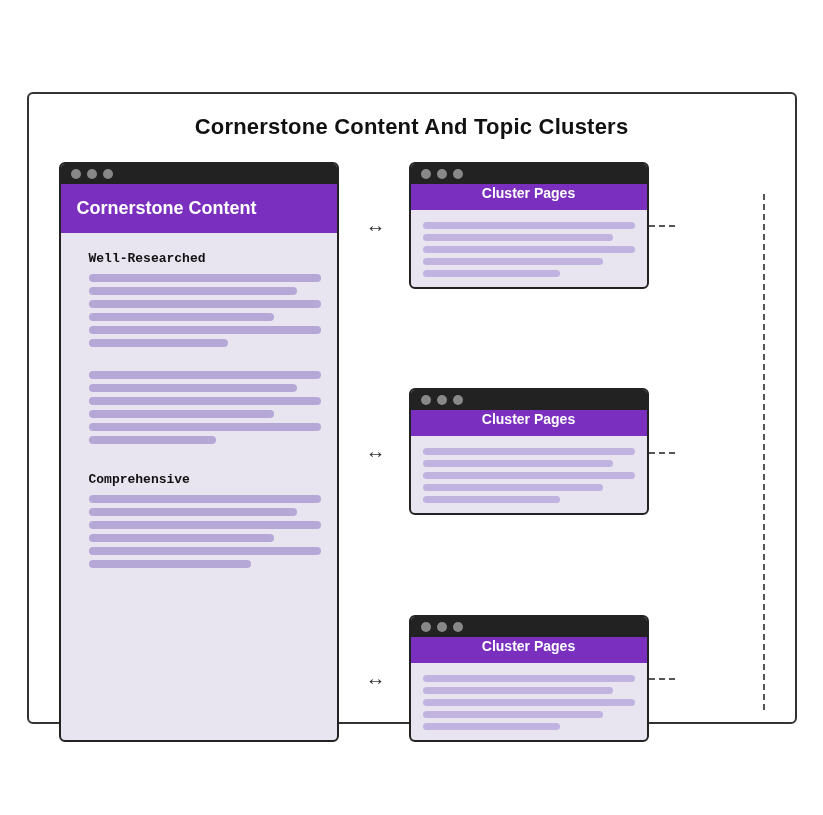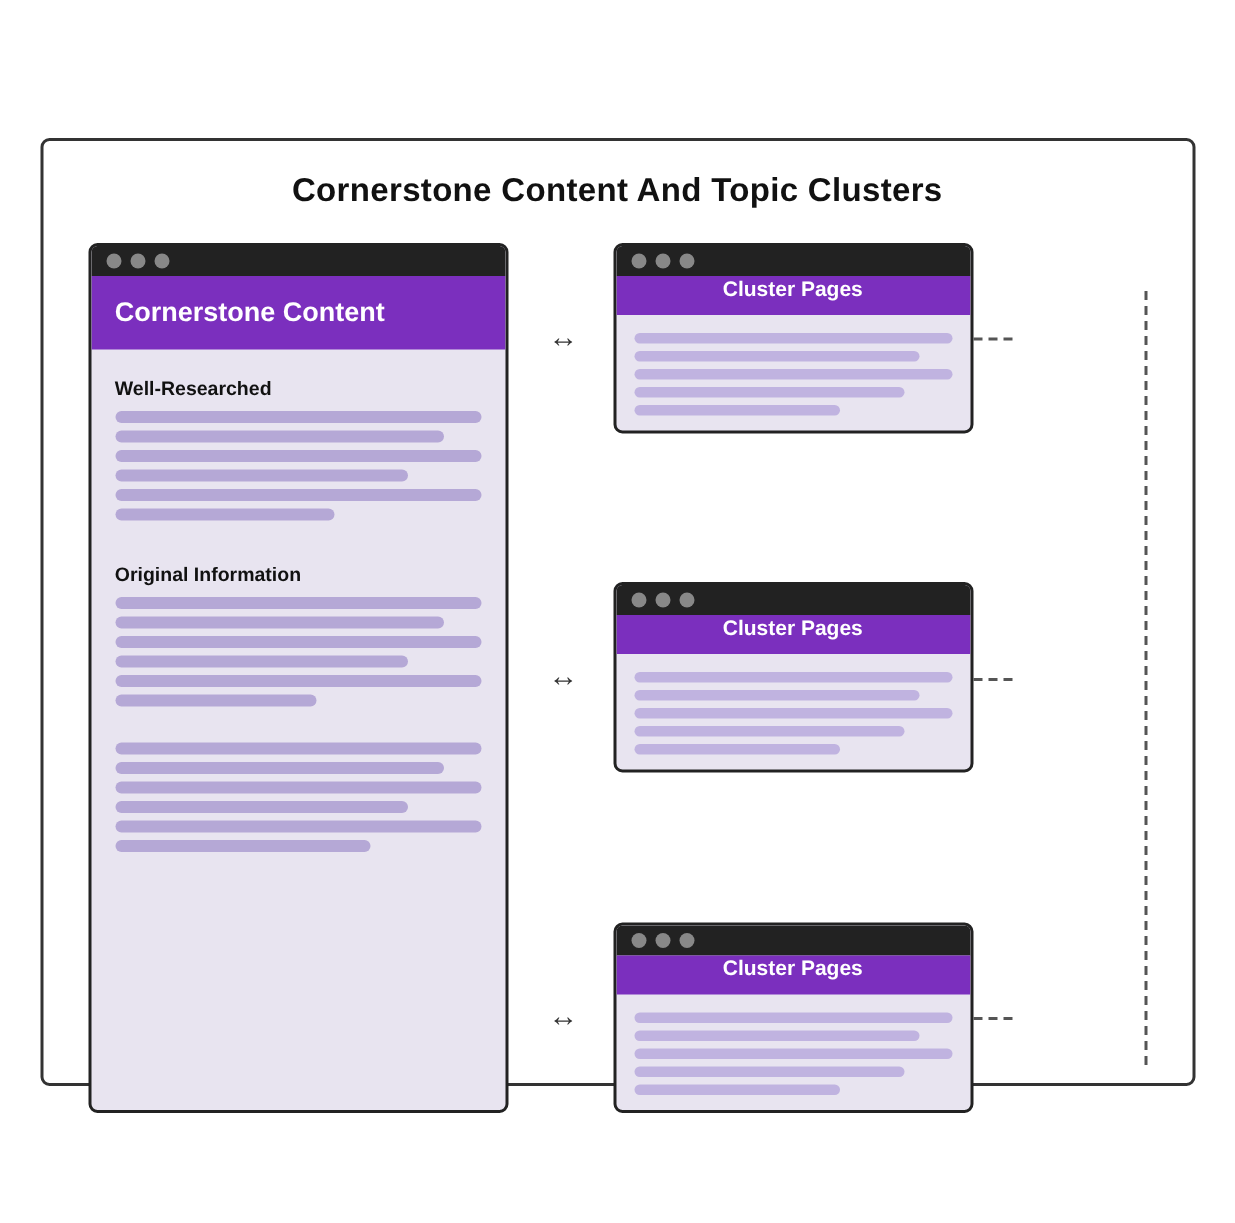--- a/index.html
+++ b/index.html
@@ -79,25 +79,26 @@
       padding: 14px 16px 14px 16px;
     }
 
     .cornerstone-header-text {
       color: #fff;
       font-size: 18px;
       font-weight: 800;
     }
 
     .cornerstone-body {
-      padding: 14px 16px 10px 16px;
+      padding: 14px 16px 10px 28px;
       display: flex;
       flex-direction: column;
       gap: 0;
       flex: 1;
+      font-family: Liberation Mono, monospace;
     }
 
     .section-label {
       font-size: 13px;
       font-weight: 800;
       color: #111;
       margin-bottom: 8px;
       margin-top: 4px;
     }
 
@@ -221,32 +222,32 @@
           <div class="line full"></div>
           <div class="line w90"></div>
           <div class="line full"></div>
           <div class="line w80"></div>
           <div class="line full"></div>
           <div class="line w60"></div>
         </div>
 
         <div class="section-divider"></div>
 
-        <div class="section-label">Original Information</div>
         <div class="line-group">
           <div class="line full"></div>
           <div class="line w90"></div>
           <div class="line full"></div>
           <div class="line w80"></div>
           <div class="line full"></div>
           <div class="line w55"></div>
         </div>
 
         <div class="section-divider"></div>
 
+        <div class="section-label">Comprehensive</div>
         <div class="line-group">
           <div class="line full"></div>
           <div class="line w90"></div>
           <div class="line full"></div>
           <div class="line w80"></div>
           <div class="line full"></div>
           <div class="line w70"></div>
         </div>
 
       </div>

